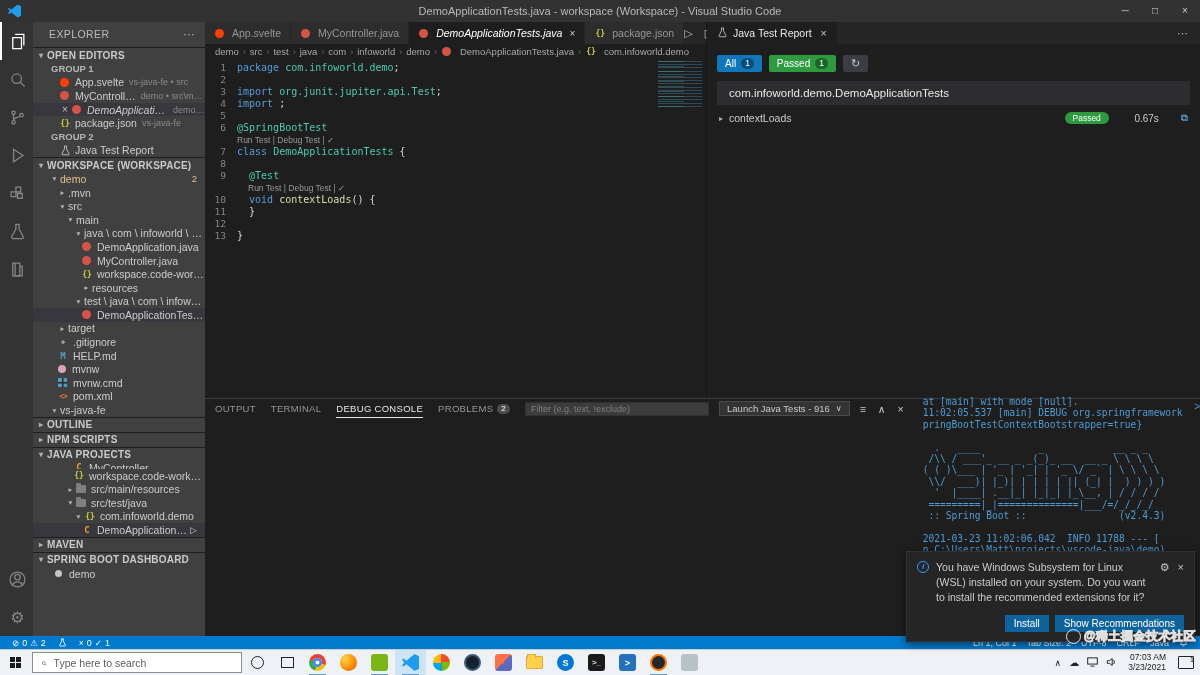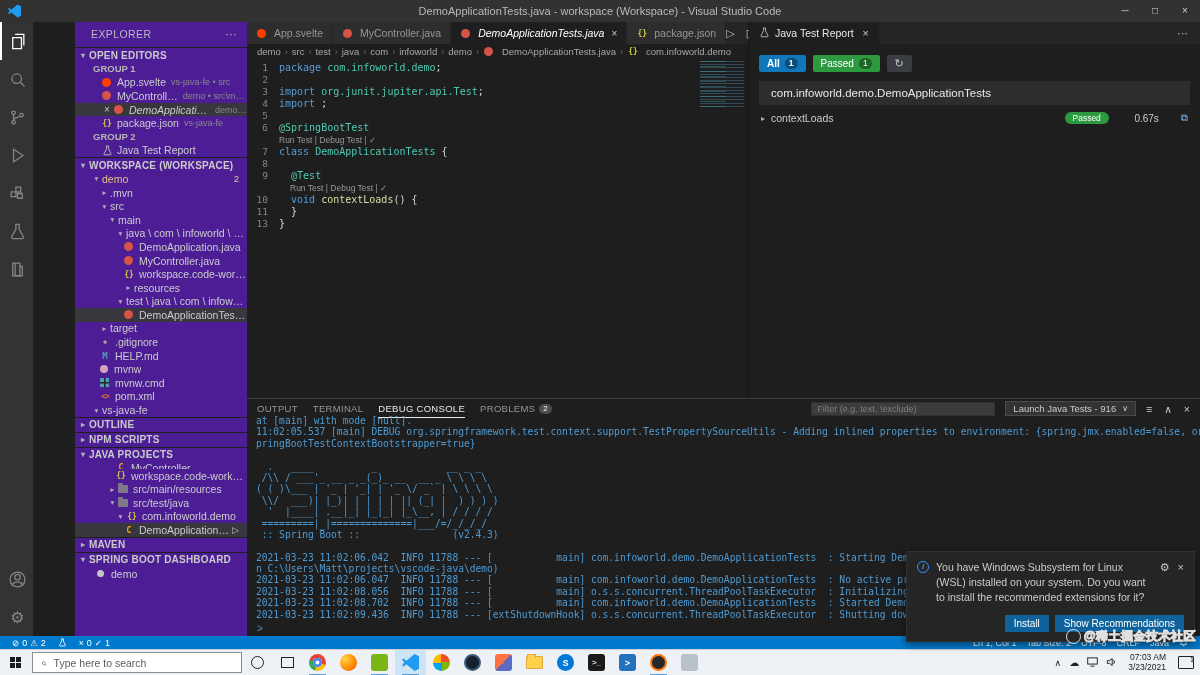--- a/index.html
+++ b/index.html
@@ -19,21 +19,21 @@
   
   .main{display:flex;height:614px;}
   .activitybar{width:33px;background:#333333;display:flex;flex-direction:column;align-items:stretch;flex:none;}
   .ab-icon{height:38px;display:flex;align-items:center;justify-content:center;color:#868686;border-left:2px solid transparent;}
   .ab-icon.active{color:#ffffff;border-left:2px solid #ffffff;}
   .ab-icon svg{display:block;}
   .ab-spacer{flex:1;}
   .ab-gear{font-size:16px;}
 
   
-  .sidebar{width:172px;background:#4c1d95;color:#cccccc;font-size:11px;overflow:hidden;flex:none;margin-left:42px;}
+  .sidebar{width:172px;background:#404040;color:#cccccc;font-size:11px;overflow:hidden;flex:none;}
   .sb-title{height:25px;line-height:25px;padding:0 10px 0 16px;font-size:10.5px;color:#bbbbbb;display:flex;letter-spacing:.4px;}
   .sb-title .more{margin-left:auto;color:#cccccc;}
   .sec-header{height:15px;display:flex;align-items:center;font-weight:bold;font-size:10px;color:#cacaca;padding-left:2px;border-top:1px solid #1e1e1e;letter-spacing:.2px;}
   .sec-header .chev{width:12px;text-align:center;font-size:8px;color:#b0b0b0;}
   .row{height:13.6px;display:flex;align-items:center;white-space:nowrap;overflow:hidden;font-size:10.5px;}
   .row.group{font-weight:bold;font-size:9.5px;color:#b5b5b5;}
   .row.selected{background:#37373d;}
   .row .chev{width:11px;flex:none;text-align:center;font-size:7.5px;color:#b0b0b0;}
   .row .lbl{overflow:hidden;text-overflow:ellipsis;}
   .row .lbl.italic{font-style:italic;}
@@ -85,33 +85,33 @@
     background:repeating-linear-gradient(180deg,rgba(78,201,176,.35) 0 1px,transparent 1px 5px);}
 
   
   .right-panel{flex:1;background:#1e1e1e;display:flex;flex-direction:column;min-width:0;}
   .rp-tabsbar{height:22px;background:#252526;display:flex;font-size:10.5px;align-items:stretch;}
   .rp-tab{display:flex;align-items:center;gap:5px;padding:0 10px;background:#1e1e1e;color:#e8e8e8;border-right:1px solid #252526;}
   .rp-tab .tclose{margin-left:4px;color:#cccccc;}
   .rp-more{margin-left:auto;color:#cccccc;line-height:22px;padding-right:12px;font-size:11px;}
   .rp-toolbar{display:flex;gap:7px;padding:11px 10px 9px 10px;align-items:center;}
   .pillbtn{display:flex;align-items:center;gap:5px;border:none;border-radius:2px;color:#fff;font-size:10px;padding:3px 8px;font-family:inherit;}
-  .btn-all{background:#1177bb;font-weight:bold;}
+  .btn-all{background:#1177bb;}
   .btn-passed{background:#2d9a3f;}
   .pill-badge{background:rgba(0,0,0,.35);border-radius:7px;font-size:8.5px;padding:0 4px;line-height:11px;}
   .btn-refresh{background:#3a3d41;color:#cccccc;border:none;border-radius:2px;font-size:11px;padding:2px 8px;}
   .suite-bar{margin:0 10px;background:#2d2d30;height:24px;line-height:24px;padding-left:12px;font-size:11.5px;color:#e8e8e8;white-space:nowrap;overflow:hidden;}
   .test-row{height:26px;display:flex;align-items:center;padding:0 12px;font-size:10.5px;color:#cccccc;gap:6px;}
   .test-row .chev{font-size:8px;color:#b0b0b0;}
   .badge-passed{background:#2d9a3f;color:#fff;font-size:8.5px;padding:1px 8px;border-radius:8px;margin-left:auto;}
   .duration{width:44px;text-align:right;font-size:10px;}
   .copy-ic{color:#75beff;margin-left:16px;font-size:10px;}
 
   
-  .bottom-panel{height:238px;display:flex;flex-direction:column;border-top:1px solid #3c3c3c;background:#1e1e1e;position:relative;}
+  .bottom-panel{height:238px;display:flex;flex-direction:row;border-top:1px solid #3c3c3c;background:#1e1e1e;position:relative;}
   .panel-header{height:19px;display:flex;align-items:center;padding:0 10px 0 10px;gap:0;}
   .p-tab{font-size:9.5px;color:#969696;margin-right:15px;height:19px;line-height:19px;letter-spacing:.3px;display:flex;align-items:center;gap:4px;}
   .p-tab.active{color:#e7e7e7;box-shadow:inset 0 -1px 0 #e7e7e7;}
   .p-badge{background:#4d4d4d;border-radius:7px;padding:0 4px;font-size:8px;color:#ffffff;line-height:10px;}
   .p-filter{margin-left:auto;width:184px;height:14px;background:#3c3c3c;border:1px solid #303030;color:#cccccc;font-size:9px;padding:0 5px;font-family:inherit;}
   .p-filter::placeholder{color:#7f7f7f;}
   .p-dd{display:flex;align-items:center;gap:6px;border:1px solid #4a4a4a;background:#333333;height:15px;font-size:9.5px;color:#cccccc;padding:0 7px;margin:0 10px;white-space:nowrap;}
   .p-icons{display:flex;gap:12px;color:#cccccc;font-size:10.5px;align-items:center;}
   .console{flex:1;overflow:hidden;font-family:"DejaVu Sans Mono",monospace;font-size:9.6px;line-height:11.4px;color:#4e9bd4;padding-left:9px;white-space:pre;margin-top:-3px;}
   .cline{height:11.4px;}
@@ -496,20 +496,21 @@
               <div class="code-line"><span class="gutter">4</span><span class="tok-k">import </span><span class="tok-w">;</span></div>
               <div class="code-line"><span class="gutter">5</span></div>
               <div class="code-line"><span class="gutter">6</span><span class="tok-a">@SpringBootTest</span></div>
               <div class="code-line"><span class="gutter"></span><span class="lens" style="padding-left: 0px;">Run Test | Debug Test | ✓</span></div>
               <div class="code-line"><span class="gutter">7</span><span class="tok-k">class </span><span class="tok-g">DemoApplicationTests</span><span class="tok-w"> {</span></div>
               <div class="code-line"><span class="gutter">8</span></div>
               <div class="code-line"><span class="gutter">9</span><span class="tok-w">  </span><span class="tok-a">@Test</span></div>
               <div class="code-line"><span class="gutter"></span><span class="lens" style="padding-left: 11px;">Run Test | Debug Test | ✓</span></div>
               <div class="code-line"><span class="gutter">10</span><span class="tok-w">  </span><span class="tok-k">void </span><span class="tok-f">contextLoads</span><span class="tok-w">() {</span></div>
               <div class="code-line"><span class="gutter">11</span><span class="tok-w">  }</span></div>
+              <div class="code-line"><span class="gutter">12</span></div>
               <div class="code-line"><span class="gutter">13</span><span class="tok-w">}</span></div>
             </div>
         </div>
 
         <div class="right-panel">
           <div class="rp-tabsbar">
             <div class="rp-tab">
               <span>
                 <svg width="11" height="11" viewBox="0 0 16 16" fill="none" stroke="#cccccc" stroke-width="1.2">
                     <path d="M6 1.5h4M6.5 1.5v4.2L3 12.5a1.2 1.2 0 0 0 1.1 1.7h7.8a1.2 1.2 0 0 0 1.1-1.7L9.5 5.7V1.5"></path>

